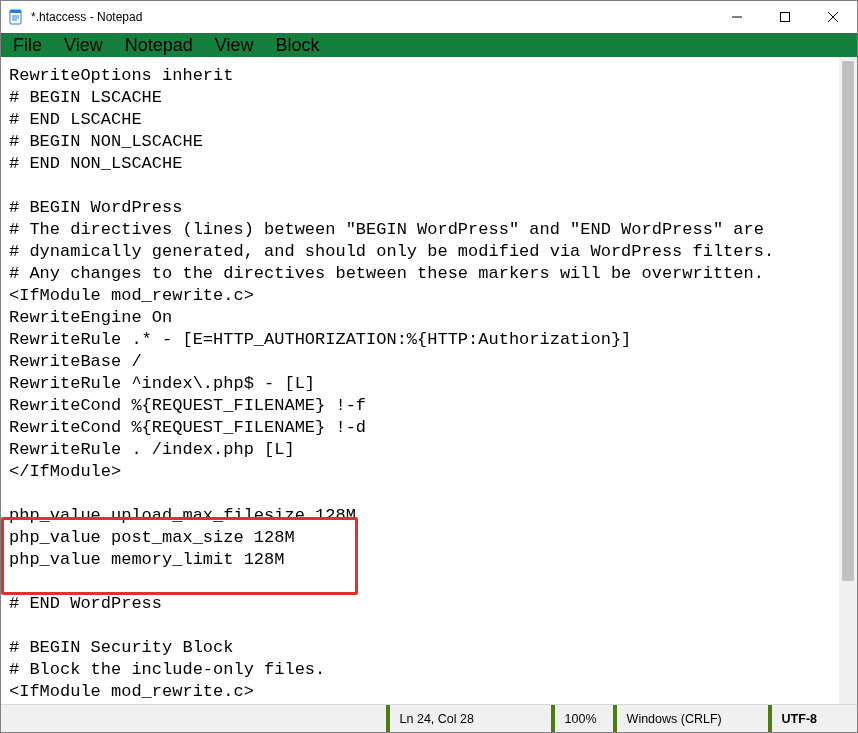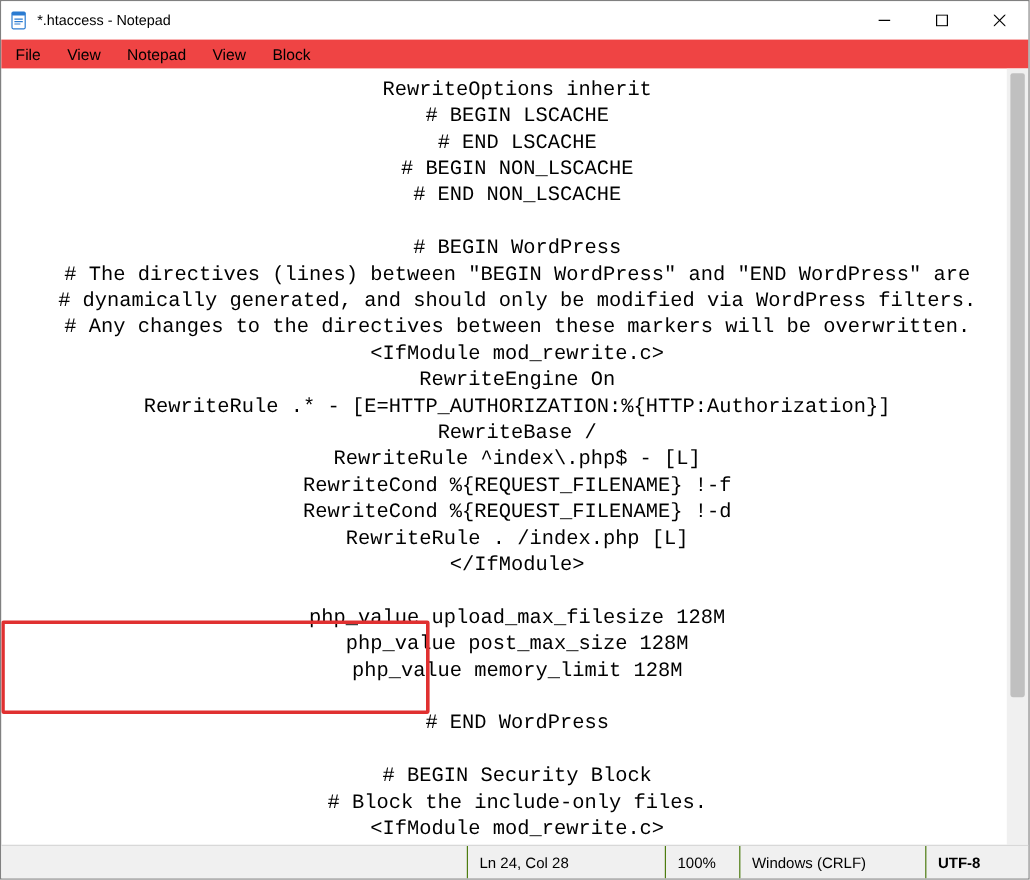--- a/index.html
+++ b/index.html
@@ -48,44 +48,43 @@
     justify-content: center;
     font-family: "Segoe UI", sans-serif;
     font-size: 10px;
     color: #000;
   }
   .menubar {
     height: 24px;
     display: flex;
     align-items: center;
     padding: 0 4px;
-    font-size: 13px;
-    color: #000;
-    background: #ef4444;
+    font-size: 18px;
+    color: #000;
+    background: #15803d;
   }
   .menu-item {
     padding: 2px 8px;
     margin-right: 6px;
   }
   .content-wrap {
     position: relative;
     height: calc(100% - 32px - 24px - 28px);
     width: 100%;
     overflow: hidden;
   }
   .editor {
     white-space: pre;
     font-family: Consolas, "Courier New", monospace;
     font-size: 17px;
     line-height: 22px;
     color: #000;
     padding: 8px 4px 4px 8px;
     height: 100%;
     overflow: hidden;
-    text-align: center;
   }
   .scrollbar-v {
     position: absolute;
     right: 0;
     top: 0;
     bottom: 0;
     width: 18px;
     background: #f0f0f0;
   }
   .scrollbar-v .thumb {
@@ -118,21 +117,21 @@
     display: flex;
     align-items: center;
     font-size: 12.5px;
     color: #000;
   }
   .status-cell {
     padding: 0 10px;
     height: 100%;
     display: flex;
     align-items: center;
-    border-left: 1px solid #4d7c0f;
+    border-left: 4px solid #4d7c0f;
   }
   .status-spacer { flex: 1; }
   .cell-lncol { width: 165px; }
   .cell-zoom  { width: 62px; }
   .cell-eol   { width: 155px; }
   .cell-enc   { flex: 0 0 auto; padding-right: 40px; font-weight: bold; }
 </style>
 </head>
 <body>
 

